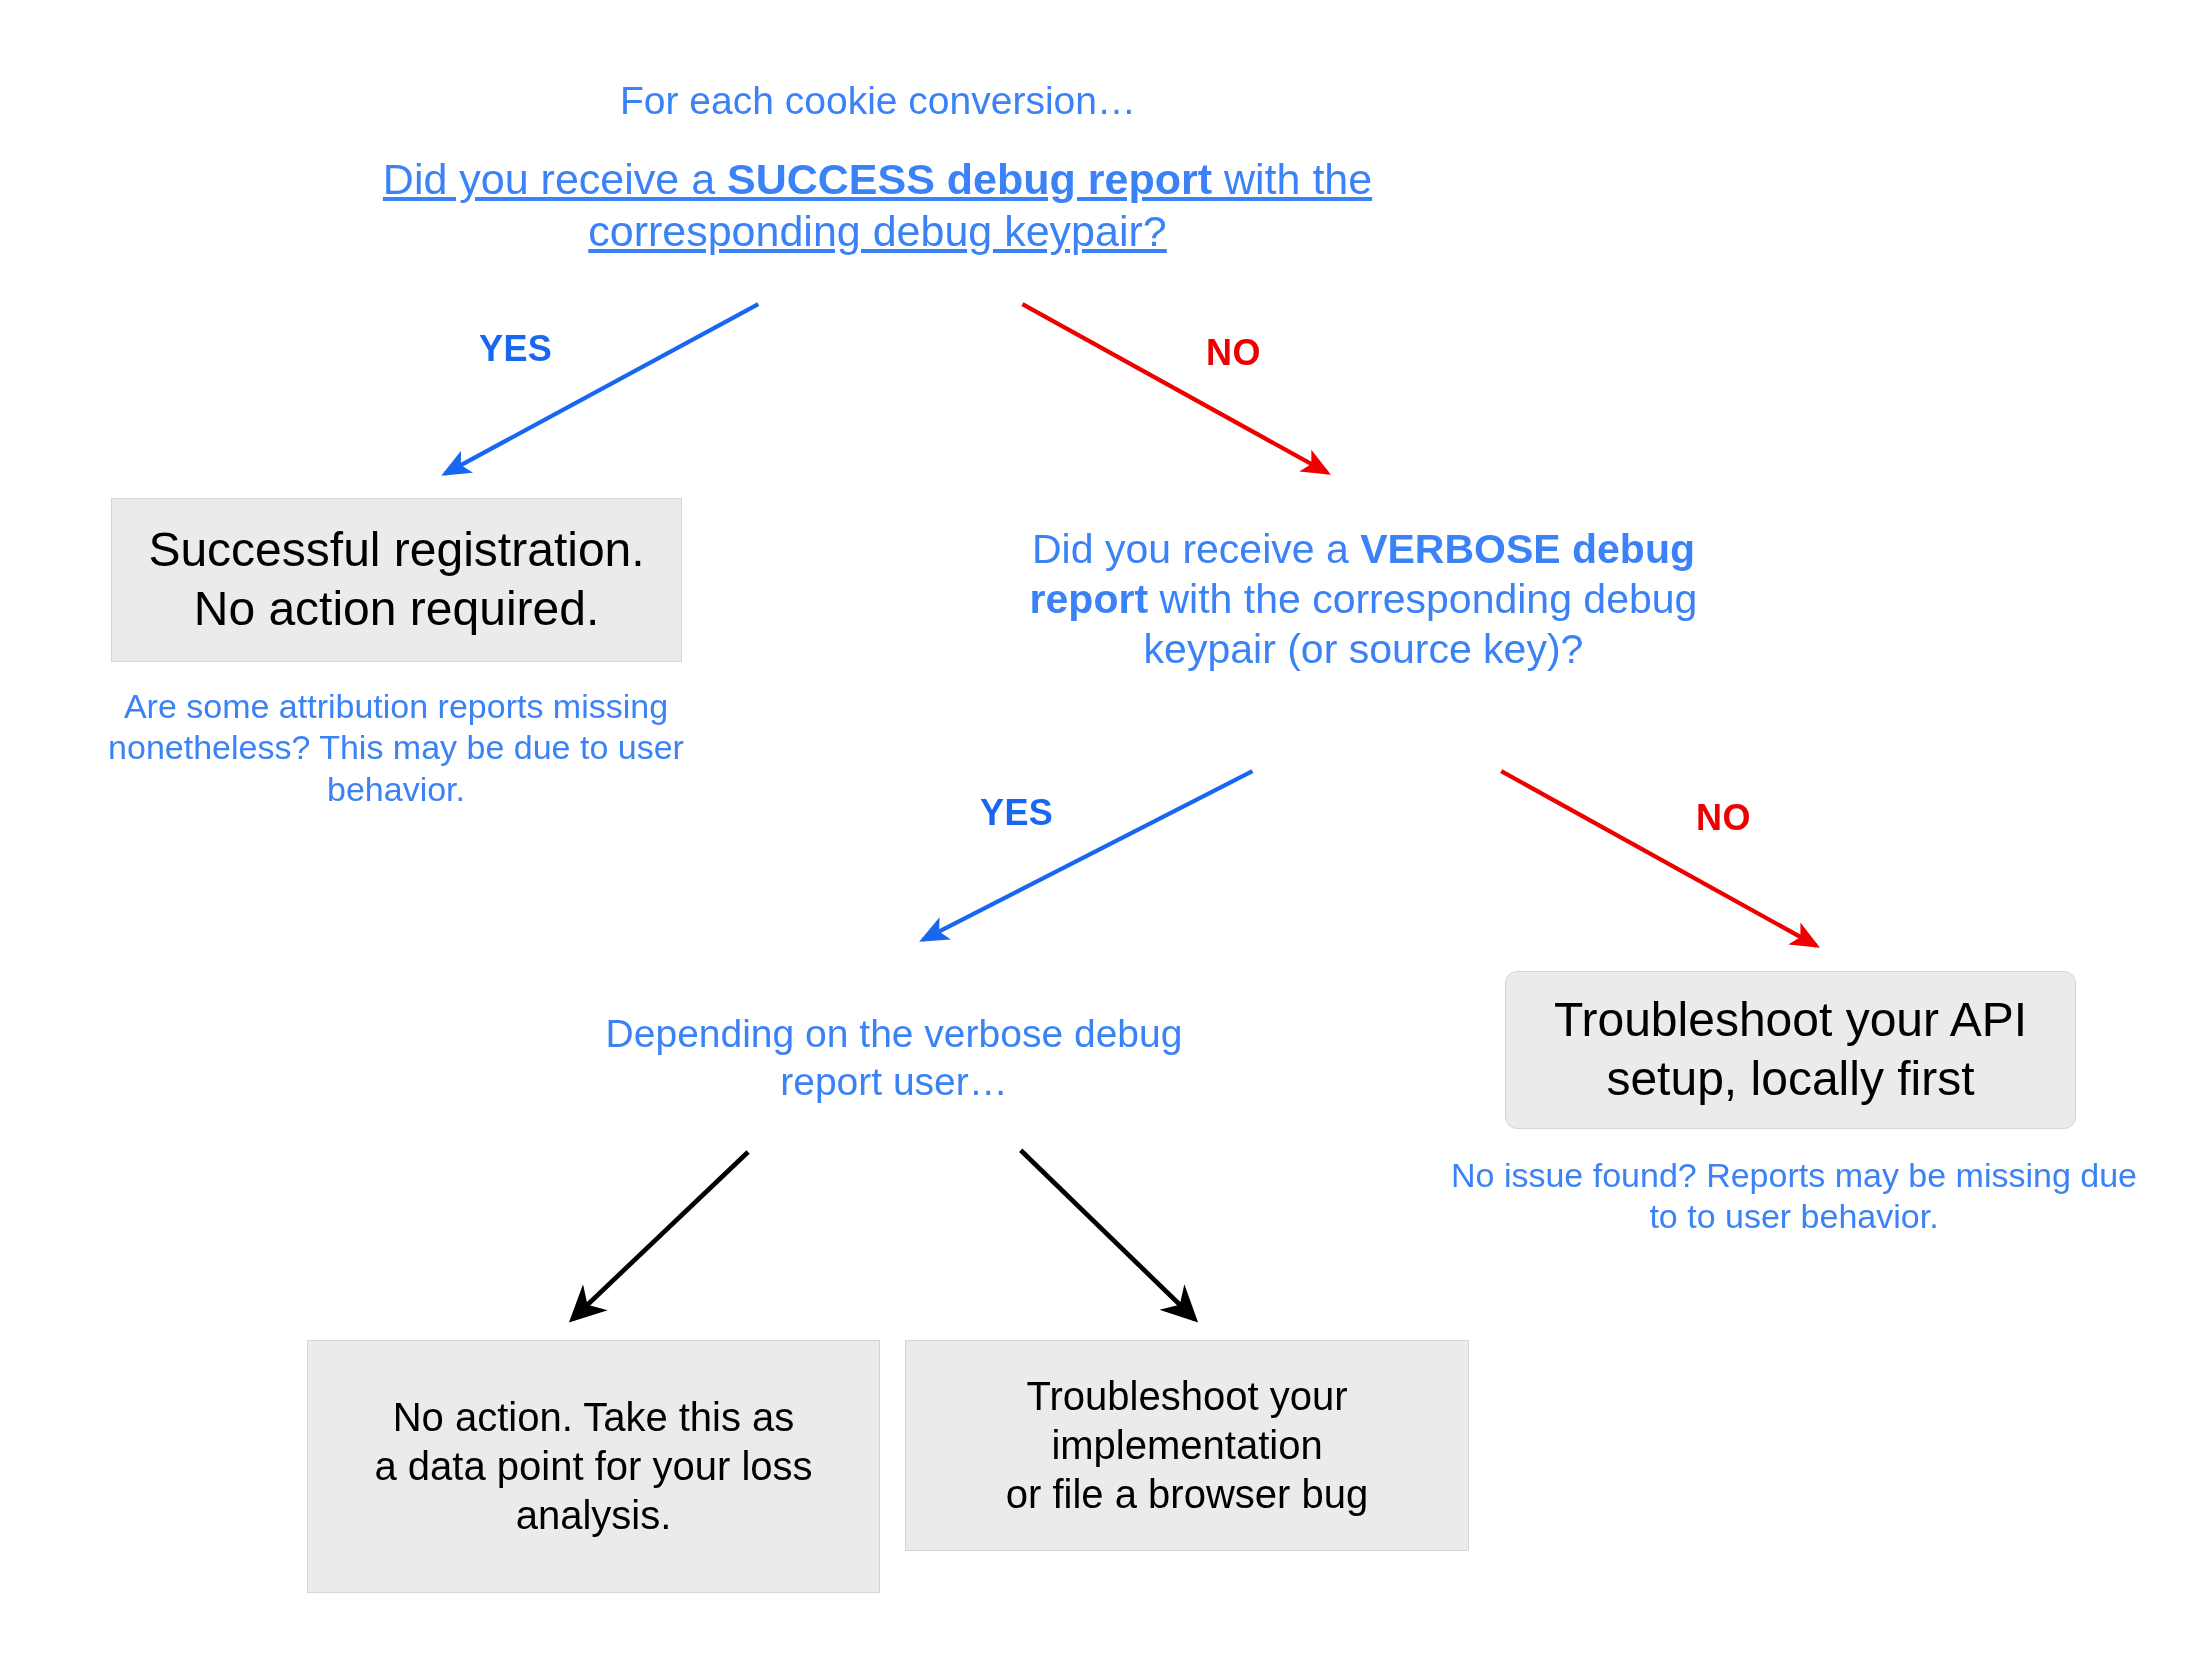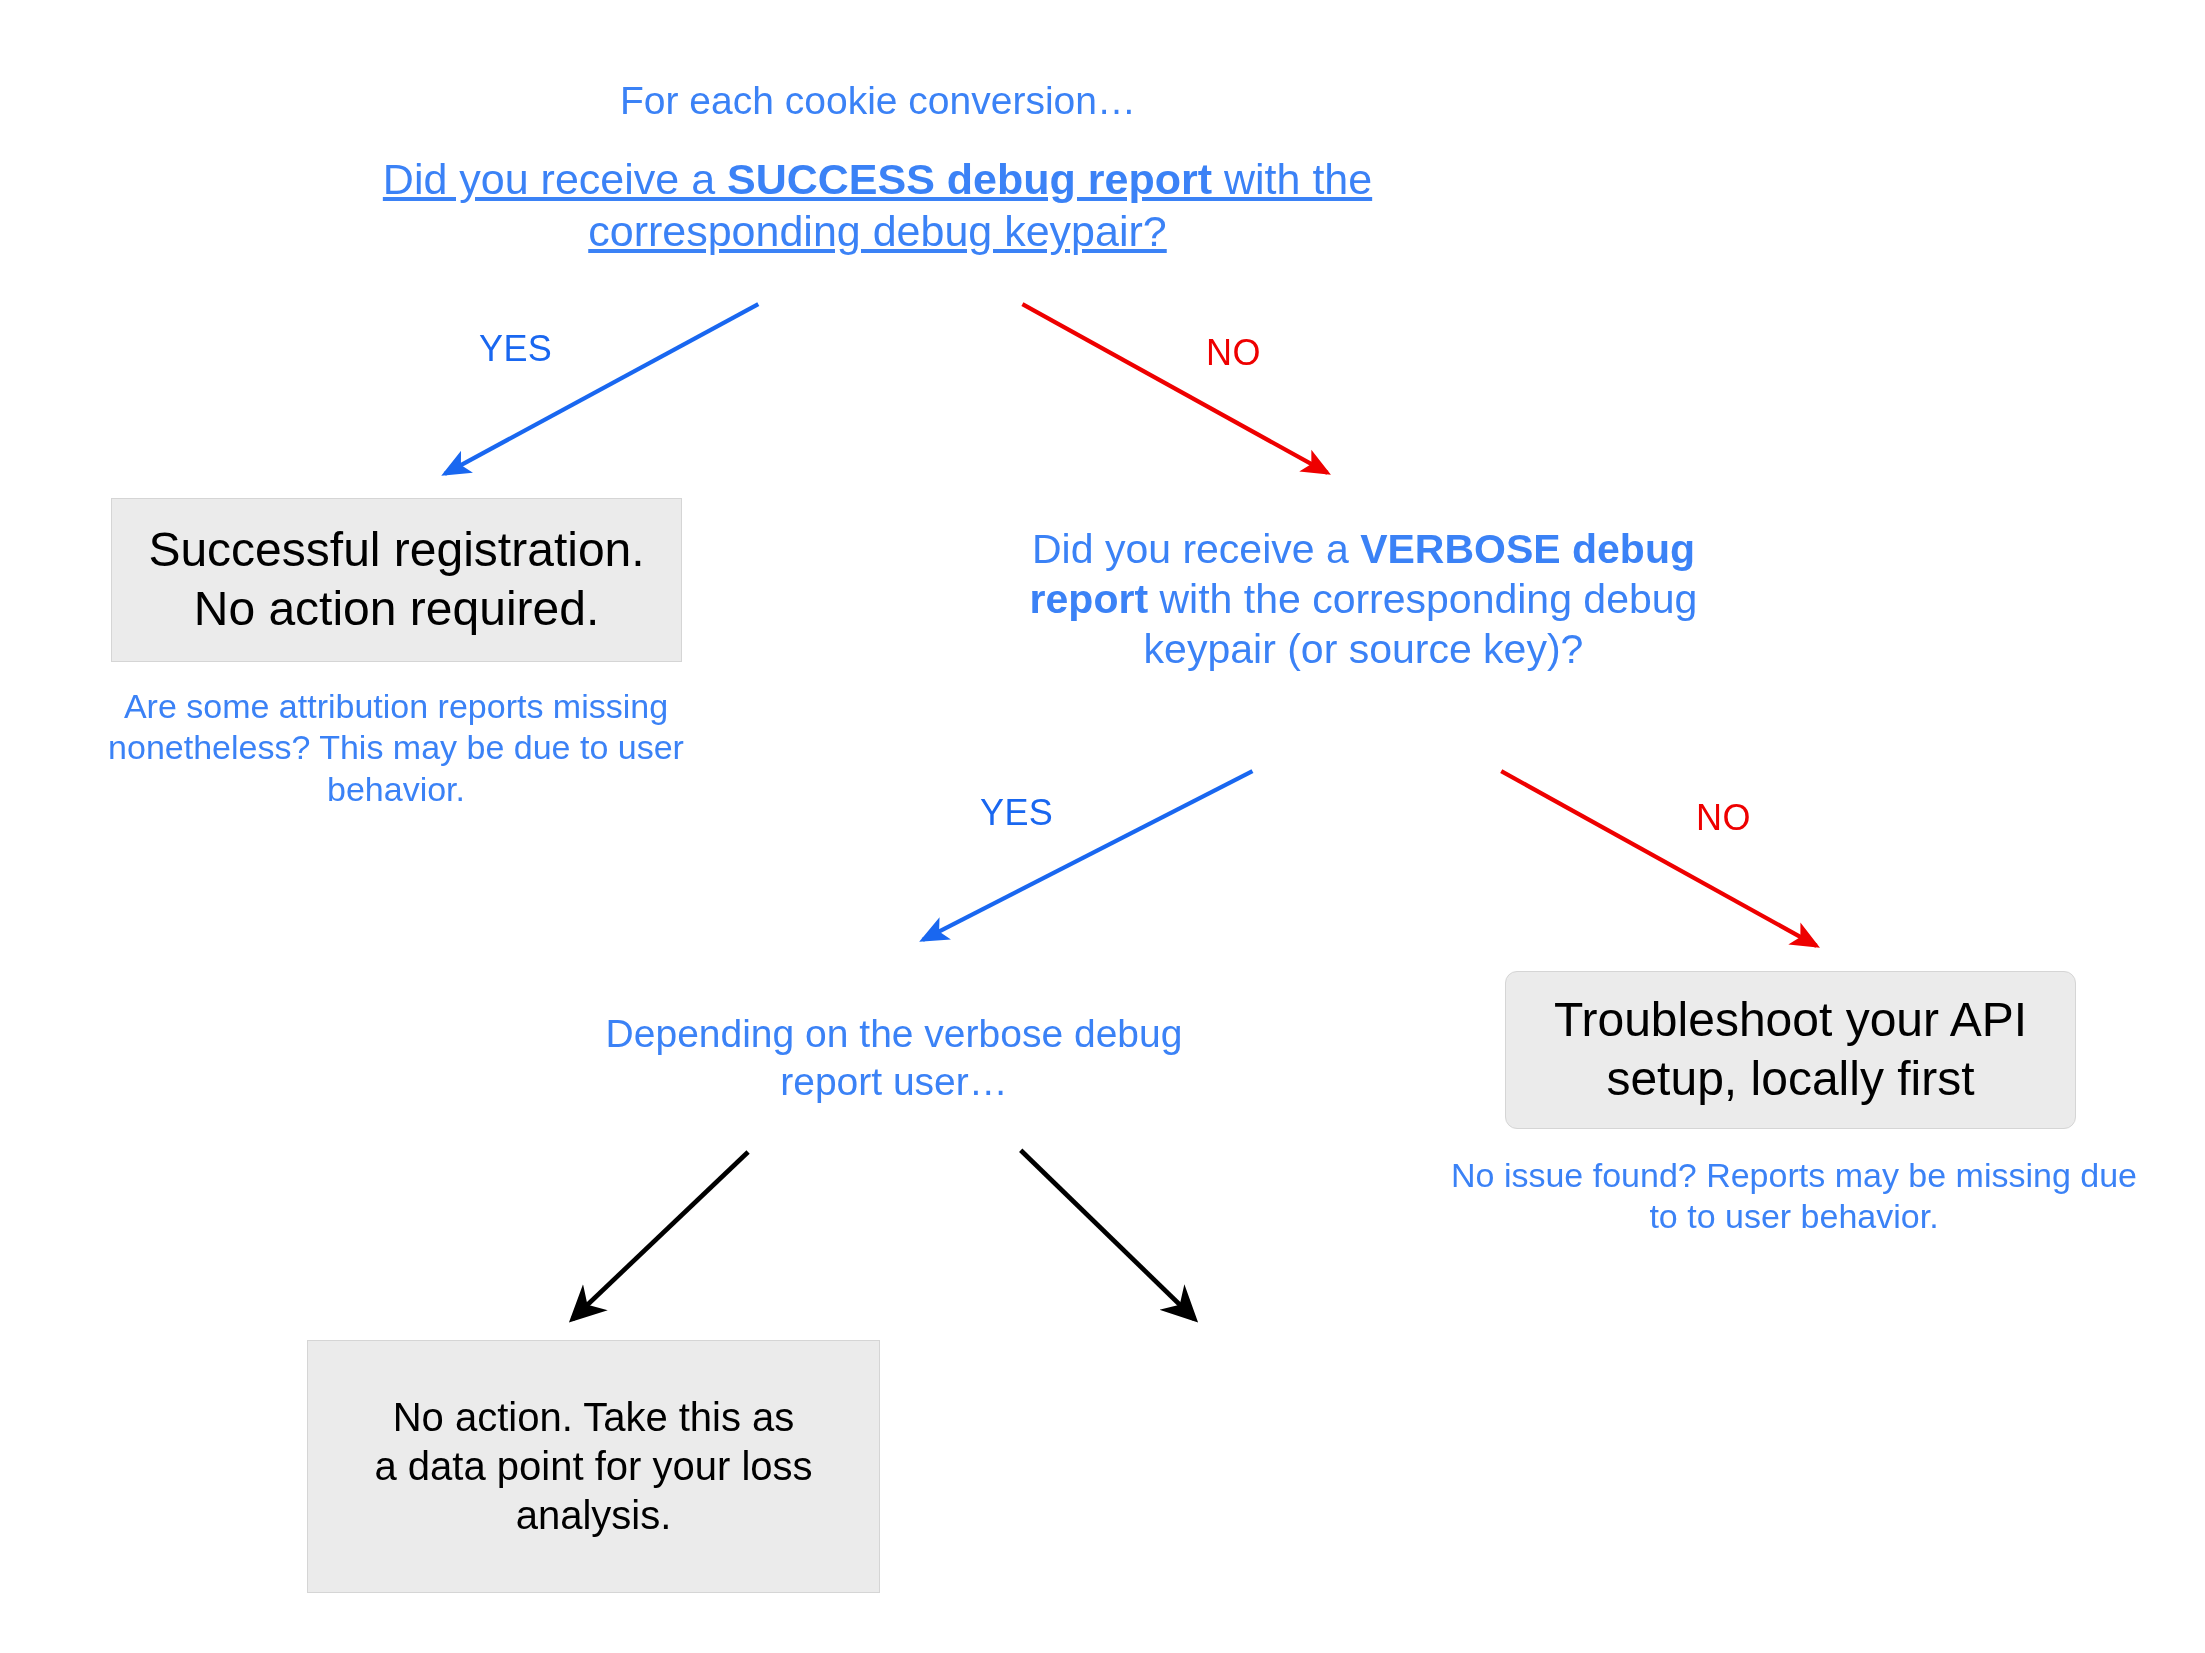--- a/index.html
+++ b/index.html
@@ -56,21 +56,21 @@
     font-size:39px; line-height:1.22;
   }
   #note-right {
     left:1449px; top:1155px; width:690px;
     font-size:34px; line-height:1.22;
   }
 
   
   .edge-label {
     position:absolute;
-    font-size:36px; font-weight:normal; letter-spacing:0.4px;
+    font-size:36px; font-weight:bold; letter-spacing:0.4px;
   }
   #lbl-yes-1 { left:479px;  top:328px;  color:#1967f0; }
   #lbl-no-1  { left:1206px; top:332px;  color:#ee0000; }
   #lbl-yes-2 { left:980px; top:792px;  color:#1967f0; }
   #lbl-no-2  { left:1696px; top:797px;  color:#ee0000; }
 
   svg#edges { position:absolute; left:0; top:0; width:2205px; height:1653px; pointer-events:none; }
 </style>
 </head>
 <body>
@@ -129,20 +129,23 @@
   <div class="box" id="box-success" style="white-space:pre-line;">Successful registration.
 No action required.</div>
 
   <div class="box" id="box-api" style="white-space:pre-line;border-radius:12px;">Troubleshoot your API
 setup, locally first</div>
 
   <div class="box" id="box-noaction" style="white-space:pre-line;">No action. Take this as
 a data point for your loss
 analysis.</div>
 
+  <div class="box" id="box-impl" style="white-space:pre-line;">Troubleshoot your
+implementation
+or file a browser bug</div>
 
   <div class="txt" id="note-left">Are some attribution reports missing nonetheless? This may be due to user behavior.</div>
 
   <div class="txt" id="q2">
     <span>Did you receive a </span><b>VERBOSE debug report</b><span> with the corresponding debug keypair (or source key)?</span>
   </div>
 
   <div class="txt" id="mid-label">Depending on the verbose debug report user…</div>
 
   <div class="txt" id="note-right">No issue found? Reports may be missing due to to user behavior.</div>

